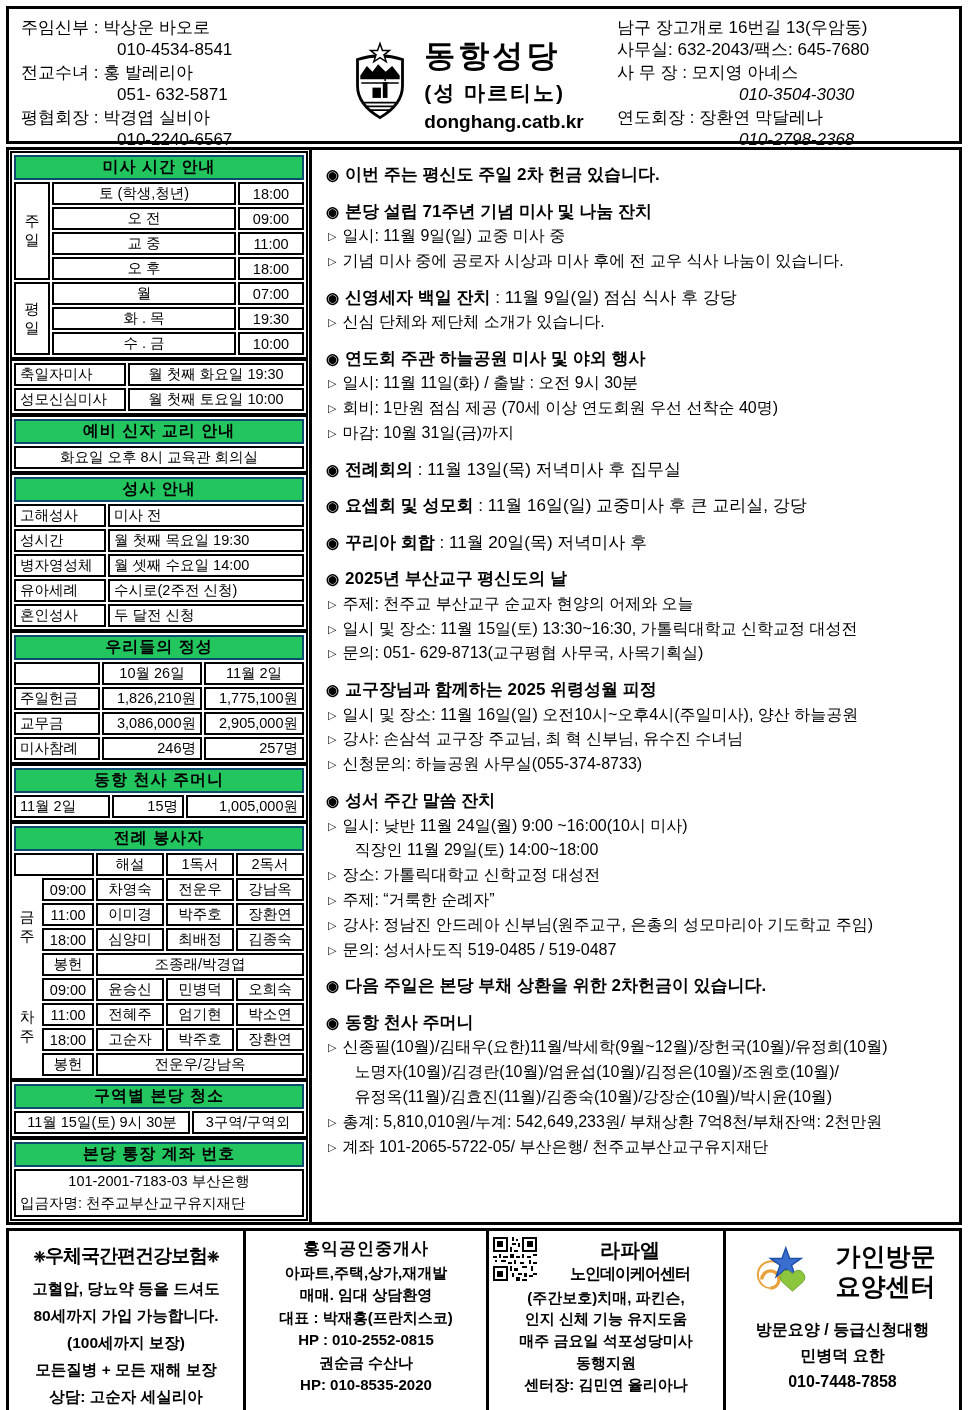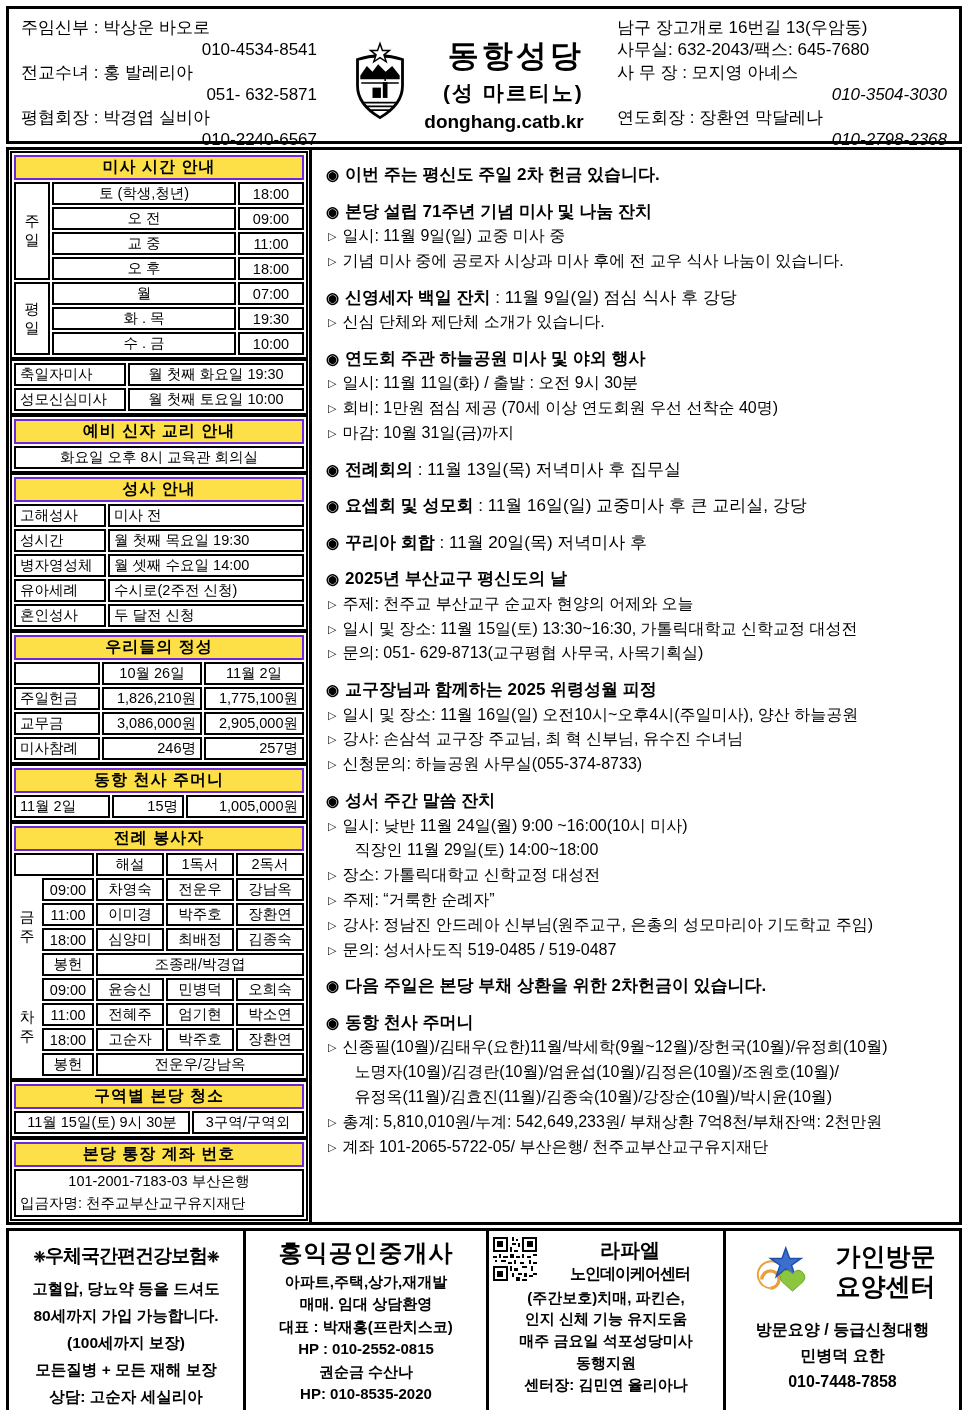--- a/index.html
+++ b/index.html
@@ -12,41 +12,41 @@
   .sheet { position:absolute; inset:6px; }
 
   
   .hdr-box {
     border:3px solid #000; height:138px;
     display:grid; grid-template-columns: 296px 1fr 330px;
     padding:8px 12px 6px 12px;
   }
   .hdr-left, .hdr-right { font-size:17px; line-height:1.32; font-weight:500; }
   .hline { white-space:nowrap; }
-  .hphone { padding-left:96px; white-space:nowrap;text-align:right; }
+  .hphone { padding-left:96px; white-space:nowrap; }
   .hdr-right .hphone { padding-left:122px;font-style:italic; }
   .hdr-center { display:flex; align-items:center; justify-content:center; gap:14px; }
   .logo { flex:0 0 auto; }
-  .titles { text-align:right; }
+  .titles { text-align:left; }
   .church-title { font-size:31px; font-weight:bold; letter-spacing:3px; }
   .church-sub { font-size:21px; font-weight:bold; letter-spacing:2px; margin-top:2px; }
   .church-web { font-size:19px; font-weight:bold; margin-top:4px; }
 
   
   .main-box {
     border:3px solid #000; margin-top:3px; min-height:1036px;
     display:grid; grid-template-columns: 303px 1fr;
   }
   .left-col { border-right:3px solid #000; padding:1px; }
   .tbl {
     width:100%; border-collapse:separate; border-spacing:2px;
     border:2px solid #000; table-layout:fixed;
   }
   .tbl th {
-    border:2px solid #6d28d9; background:#fde047; font-size:16px;
+    border:2px solid #0c4a6e; background:#22c55e; font-size:16px;
     font-weight:bold; height:23px; letter-spacing:1px;
   }
   .tbl td {
     border:2px solid #000; font-size:14.5px; height:20px;
     padding:0 4px; text-align:center; overflow:hidden; white-space:nowrap;
   }
   .tbl td.grp { white-space:pre-line; line-height:1.25; font-size:15px; }
   .tbl td.lft { text-align:left;margin-top:28px; }
   .tbl td.rgt { text-align:right; }
   .tbl td.nob { border:none; }
@@ -69,21 +69,21 @@
   .ads-box {
     border:3px solid #000; margin-top:3px; height:212px;
     display:grid; grid-template-columns: 234px 243px 237px 1fr;
   }
   .ad { padding:6px 4px; text-align:center; font-weight:bold; overflow:hidden; }
   .ad + .ad { border-left:3px solid #000; }
   .ad1-title { font-size:19px; letter-spacing:-1px; white-space:nowrap; margin-top:6px; }
   .ad1-deco { font-size:15px; }
   .ad-lines { font-size:15px; line-height:1.6; margin-top:6px; }
   .ad1 .ad-lines { font-size:15.5px; line-height:1.75; }
-  .ad2-title { font-size:24px; letter-spacing:1px;font-family:Liberation Mono, monospace; }
+  .ad2-title { font-size:17px; letter-spacing:1px;font-family:Liberation Mono, monospace; }
   .ad2 .ad-lines { margin-top:2px; line-height:1.5; font-size:15px; }
   .ad3-head { display:flex; align-items:flex-start; gap:4px; }
   .ad3-titles { flex:1; text-align:center; }
   .ad3-t1 { font-size:20px; }
   .ad3-t2 { font-size:16px; letter-spacing:-1px; white-space:nowrap; }
   .ad3 .ad-lines { margin-top:2px; line-height:1.45; font-size:15px; }
   .ad4-head { display:flex; align-items:center; justify-content:center; gap:24px; margin-top:4px;}
   .ad4-titles { text-align:left; font-size:25px; line-height:1.2; }
   .ad4 .ad-lines { margin-top:16px; line-height:1.65; font-size:16px; }
 </style>

